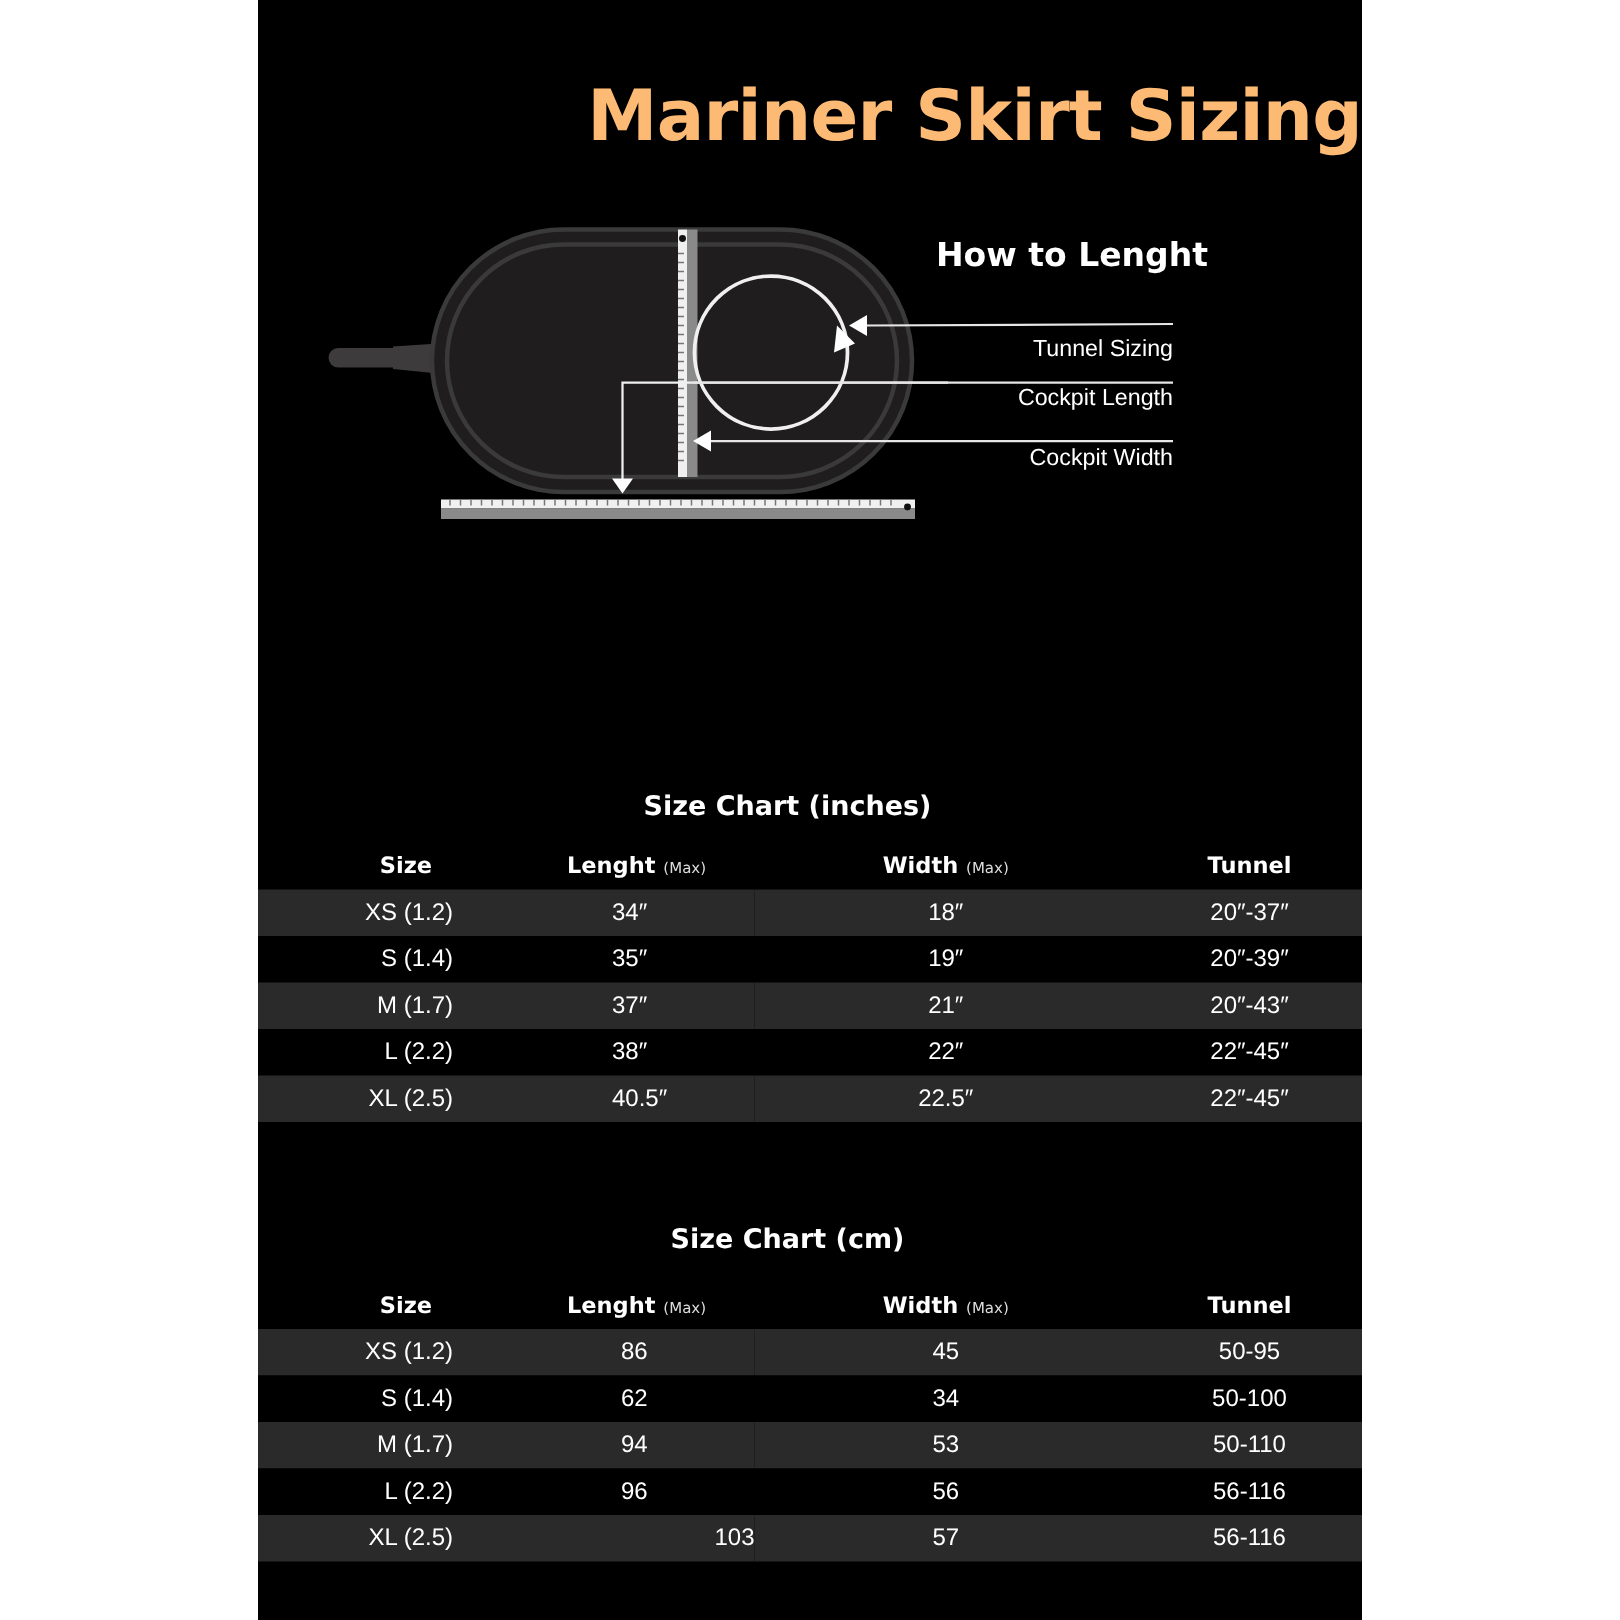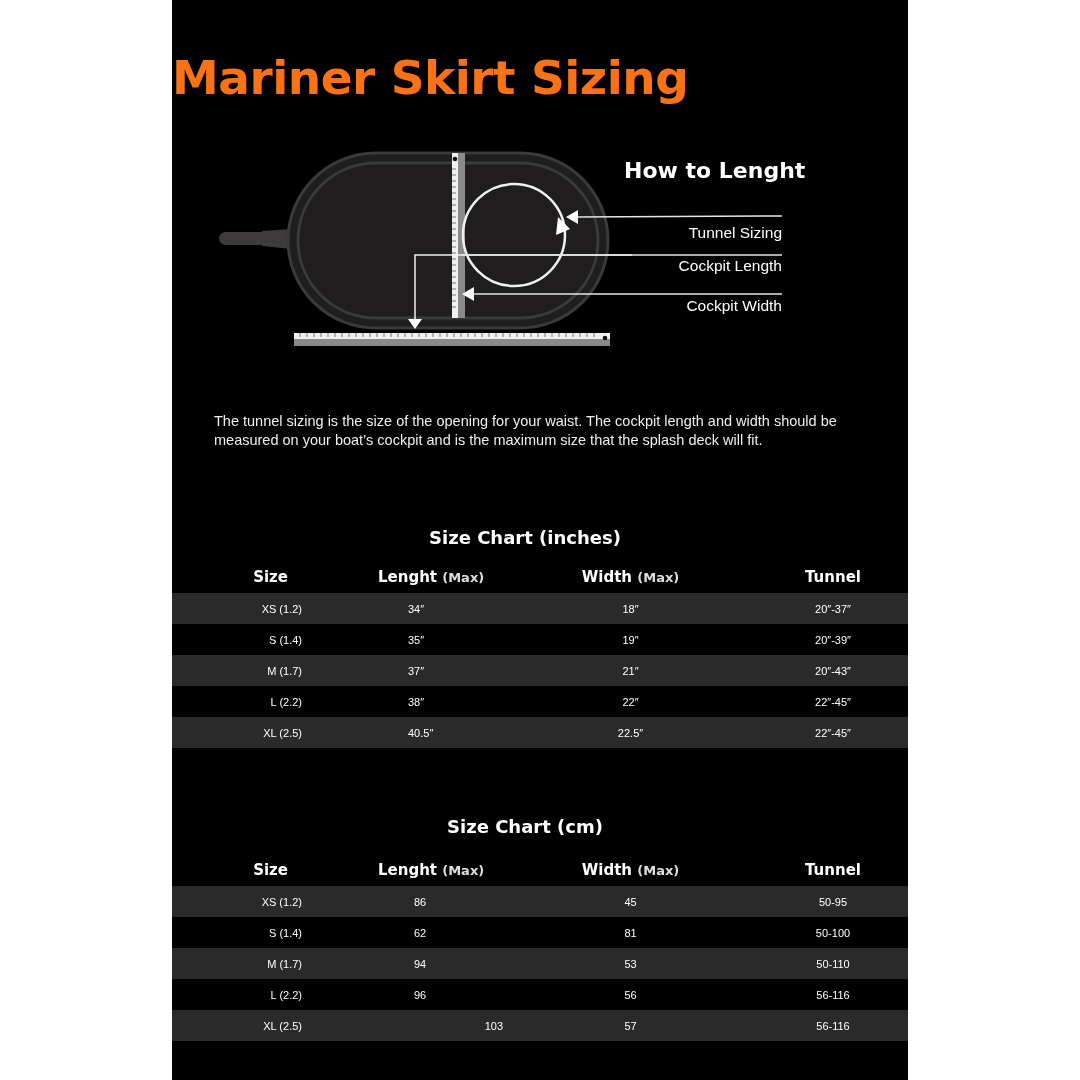--- a/index.html
+++ b/index.html
@@ -1,27 +1,27 @@
 <!DOCTYPE html>
 <html><head>
   <meta charset="utf-8">
   <style>
     html, body { margin:0; padding:0; background:#ffffff; }
     body { width:1080px; height:1080px; position:relative; overflow:hidden; font-family:"Liberation Sans", sans-serif; }
     .panel { position:absolute; left:172px; top:0; width:736px; height:1080px; background:#000; color:#fff; }
-    .title { position:absolute; top:50px; left:0; width:736px; text-align:left; font-family:"DejaVu Sans", sans-serif; font-weight:bold; font-size:47px; letter-spacing:-0.5px; color:#f97316; }
+    .title { position:absolute; top:50px; left:0; width:736px; text-align:right; font-family:"DejaVu Sans", sans-serif; font-weight:bold; font-size:47px; letter-spacing:-0.5px; color:#fdba74; }
     .diagram { position:absolute; left:40px; top:145px; width:420px; height:205px; }
     .htm-title { position:absolute; left:452px; top:158px; font-family:"DejaVu Sans", sans-serif; font-weight:bold; font-size:22px; color:#fff; }
     .lbl { position:absolute; right:126px; font-size:15.5px; color:#fff; text-align:left; white-space:nowrap; }
     .desc { position:absolute; left:42px; top:412px; width:660px; font-size:14.5px; line-height:19px; color:#eee; }
     .chart-title { position:absolute; left:0; width:706px; text-align:center; font-family:"DejaVu Sans", sans-serif; font-weight:bold; font-size:18px; color:#fff; }
     table.sizes { position:absolute; left:0; width:736px; border-collapse:collapse; table-layout:fixed; }
     table.sizes th { height:33px; font-family:"DejaVu Sans", sans-serif; font-weight:bold; font-size:15px; color:#fff; text-align:center; padding:0; }
-    table.sizes th .max { font-weight:bold; font-size:13px; color:#ddd; }
-    table.sizes td { height:31px; font-size:11px; color:#fff; text-align:center; padding:0; }
+    table.sizes th .max { font-weight:normal; font-size:10px; color:#ddd; }
+    table.sizes td { height:31px; font-size:16px; color:#fff; text-align:center; padding:0; }
     table.sizes tr.odd td { background:#2a2a2a; }
     table.sizes tr.even td { background:#000; }
     col.c1 { width:206px; } col.c2 { width:125px; } col.c3 { width:255px; } col.c4 { width:150px; }
   </style>
 </head>
 <body>
 
 <div class="panel">
 
   <div class="title">Mariner Skirt Sizing</div>
@@ -136,21 +136,20 @@
 
     <line x1="10" y1="89" x2="320" y2="89" stroke="#e6e6e6" stroke-width="1.5"></line>
     <polygon points="0,89 12,82 12,96" fill="#fff"></polygon>
   </svg>
 
   <div class="htm-title">How to Lenght</div>
   <div class="lbl" style="top:224px;">Tunnel Sizing</div>
   <div class="lbl" style="top:257px;">Cockpit Length</div>
   <div class="lbl" style="top:297px;">Cockpit Width</div>
 
-  <div class="desc">The tunnel sizing is the size of the opening for your waist. The cockpit length and width should be measured on your boat’s cockpit and is the maximum size that the splash deck will fit.</div>
 
   <div class="chart-title" style="top:527px;">Size Chart (inches)</div>
   <table class="sizes" style="top:560px;">
     <colgroup>
         <col class="c1">
         <col class="c2">
         <col class="c3">
         <col class="c4">
       </colgroup>
     <thead>
@@ -214,21 +213,21 @@
     <tbody>
       <tr class="odd">
         <td style="text-align:right;padding-right:76px;">XS (1.2)</td>
         <td style="text-align:left;padding-left:36px;">86</td>
         <td>45</td>
         <td>50-95</td>
       </tr>
       <tr class="even">
         <td style="text-align:right;padding-right:76px;">S (1.4)</td>
         <td style="text-align:left;padding-left:36px;">62</td>
-        <td>81</td>
+        <td>34</td>
         <td>50-100</td>
       </tr>
       <tr class="odd">
         <td style="text-align:right;padding-right:76px;">M (1.7)</td>
         <td style="text-align:left;padding-left:36px;">94</td>
         <td>53</td>
         <td>50-110</td>
       </tr>
       <tr class="even">
         <td style="text-align:right;padding-right:76px;">L (2.2)</td>

